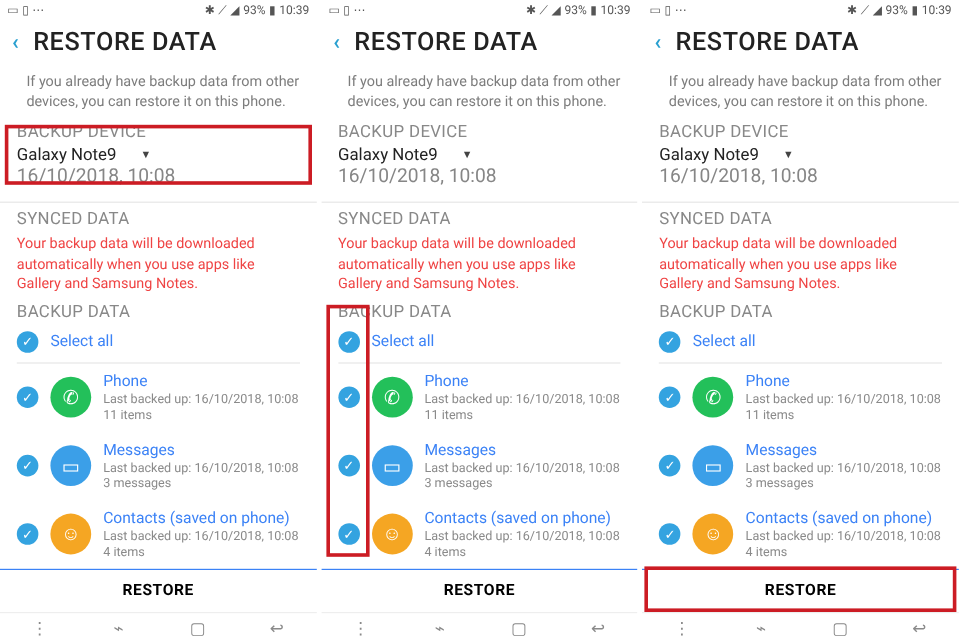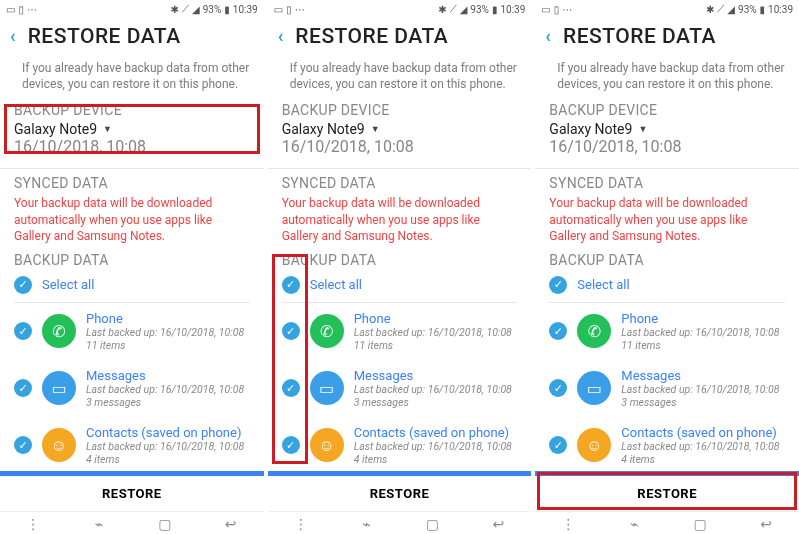--- a/index.html
+++ b/index.html
@@ -62,21 +62,21 @@
     letter-spacing: 0.3px;
   }
   .device-block {
     padding: 3px 14px 6px 14px;
   }
   .device-name {
     font-size: 14px;
     color: #222;
     display: flex;
     align-items: center;
-    gap: 6px;
+    gap: 20px;
   }
   .device-name .chev {
     font-size: 9px;
     color: #444;
   }
   .device-time {
     font-size: 16px;
     color: #868686;
   }
   .sep {
@@ -119,28 +119,28 @@
     justify-content: center;
     color: #fff;
     font-size: 16px;
     flex-shrink: 0;
   }
   .app-icon.phone-ic { background: #23c05a; }
   .app-icon.msg-ic   { background: #3b9fe8; }
   .app-icon.contact-ic { background: #f5a623; }
   .row-text { flex: 1; }
   .row-title { font-size: 13px; color: #3b82f6; }
-  .row-sub { font-size: 10.5px; color: #8a8a8a; font-style: italic; }
+  .row-sub { font-size: 10.5px; color: #8a8a8a; }
   .restore-btn {
     text-align: center;
     font-size: 13px;
     font-weight: 700;
     letter-spacing: 0.5px;
     padding: 10px 16px;
-    border-top: 5px solid #3b82f6;
+    border-top: 1px solid #3b82f6;
   }
   .navbar {
     display: flex;
     justify-content: space-around;
     align-items: center;
     padding: 4px 0 2px 0;
     border-top: 1px solid #eee;
     color: #8a8a8a;
     font-size: 14px;
   }

